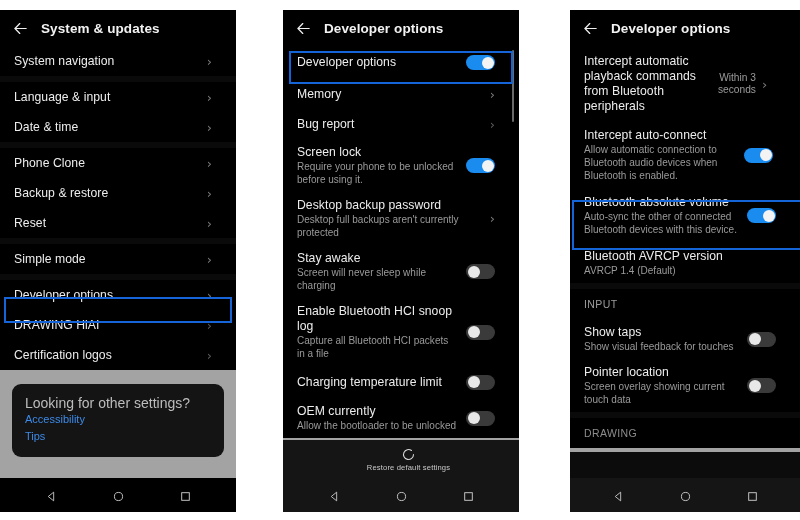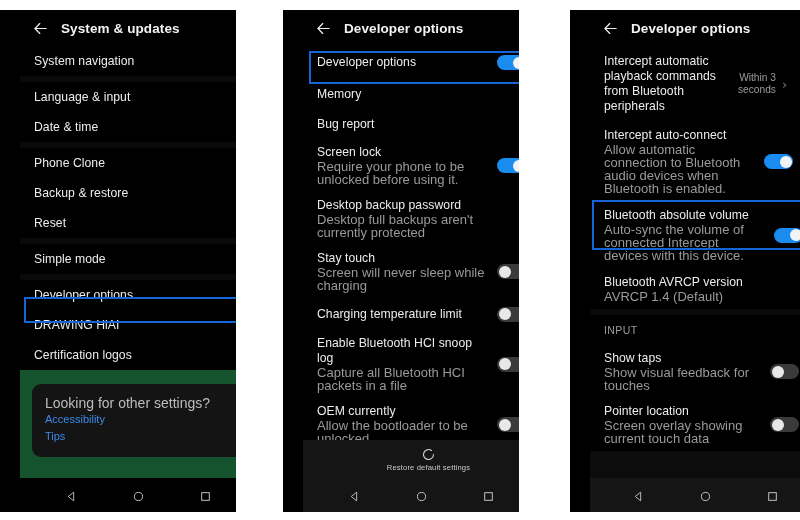--- a/index.html
+++ b/index.html
@@ -13,21 +13,21 @@
 
   .phone {
     position: absolute;
     background: #000000;
     overflow: hidden;
   }
   #phone1 { left: 0px;   top: 10px; width: 236px; height: 502px; }
   #phone2 { left: 283px; top: 10px; width: 236px; height: 502px; }
   #phone3 { left: 570px; top: 10px; width: 230px; height: 502px; }
 
-  .screen { position: relative; width: 100%; height: 100%; background: #14532d; margin-left: 20px; }
+  .screen { position: relative; width: 100%; height: 100%; background: #a3a3a3; }
 
   
   .hdr {
     display: flex; align-items: center;
     height: 36px; padding-left: 12px;
     background: #000;
   }
   .back-ico { width: 17px; height: 17px; flex: 0 0 17px; }
   .back-ico svg { display: block; }
   .hdr-title {
@@ -37,34 +37,34 @@
     font-weight: bold;
     letter-spacing: .1px;
     white-space: nowrap;
   }
 
   
   .list { background: #000; }
   .row {
     position: relative;
     display: flex; align-items: center;
-    padding: 0 13px 0 14px;
+    padding: 0 24px 0 14px;
     min-height: 30px;
     background: #000;
   }
   .row .texts { flex: 1 1 auto; min-width: 0; }
   .row .title {
     color: #ededed;
     font-size: 12.2px;
     line-height: 15px;
     letter-spacing: .05px;
   }
   .row .sub {
     color: #9a9a9a;
-    font-size: 13px;
+    font-size: 10px;
     line-height: 13px;
     letter-spacing: .02px;
   }
   .row.simple { height: 30px; }
   .row.two { padding-top: 6px; padding-bottom: 6px; align-items: center; }
 
   .chev {
     flex: 0 0 auto; margin-left: 6px;
     color: #7b7b7b; font-size: 13px; line-height: 1;
     font-family: "DejaVu Sans", sans-serif;
@@ -319,42 +319,42 @@
         <div class="row two">
           <div class="texts">
             <div class="title">Desktop backup password</div>
             <div class="sub">Desktop full backups aren't currently protected</div>
           </div>
           <span class="chev">›</span>
         </div>
 
         <div class="row two">
           <div class="texts">
-            <div class="title">Stay touch</div>
+            <div class="title">Stay awake</div>
             <div class="sub">Screen will never sleep while charging</div>
           </div>
-          <span class="tgl off">
-              <span class="knob"></span>
-            </span>
-        </div>
-
-        <div class="row" style="height:32px">
-          <div class="texts">
-              <div class="title">Charging temperature limit</div>
-            </div>
           <span class="tgl off">
               <span class="knob"></span>
             </span>
         </div>
 
         <div class="row two">
           <div class="texts">
             <div class="title">Enable Bluetooth HCI snoop log</div>
             <div class="sub">Capture all Bluetooth HCI packets in a file</div>
           </div>
+          <span class="tgl off">
+              <span class="knob"></span>
+            </span>
+        </div>
+
+        <div class="row" style="height:32px">
+          <div class="texts">
+              <div class="title">Charging temperature limit</div>
+            </div>
           <span class="tgl off">
               <span class="knob"></span>
             </span>
         </div>
 
         <div class="row two">
           <div class="texts">
             <div class="title">OEM currently</div>
             <div class="sub">Allow the bootloader to be unlocked</div>
           </div>
@@ -428,21 +428,21 @@
             <div class="sub">Allow automatic connection to Bluetooth audio devices when Bluetooth is enabled.</div>
           </div>
           <span class="tgl on">
               <span class="knob"></span>
             </span>
         </div>
 
         <div class="row two" style="padding-top:7px;padding-bottom:7px">
           <div class="texts" style="max-width:162px">
             <div class="title">Bluetooth absolute volume</div>
-            <div class="sub">Auto-sync the volume of connected Intercept devices with this device.</div>
+            <div class="sub">Auto-sync the other of connected Bluetooth devices with this device.</div>
           </div>
           <span class="tgl on">
               <span class="knob"></span>
             </span>
         </div>
 
         <div class="row two">
           <div class="texts">
             <div class="title">Bluetooth AVRCP version</div>
             <div class="sub">AVRCP 1.4 (Default)</div>

